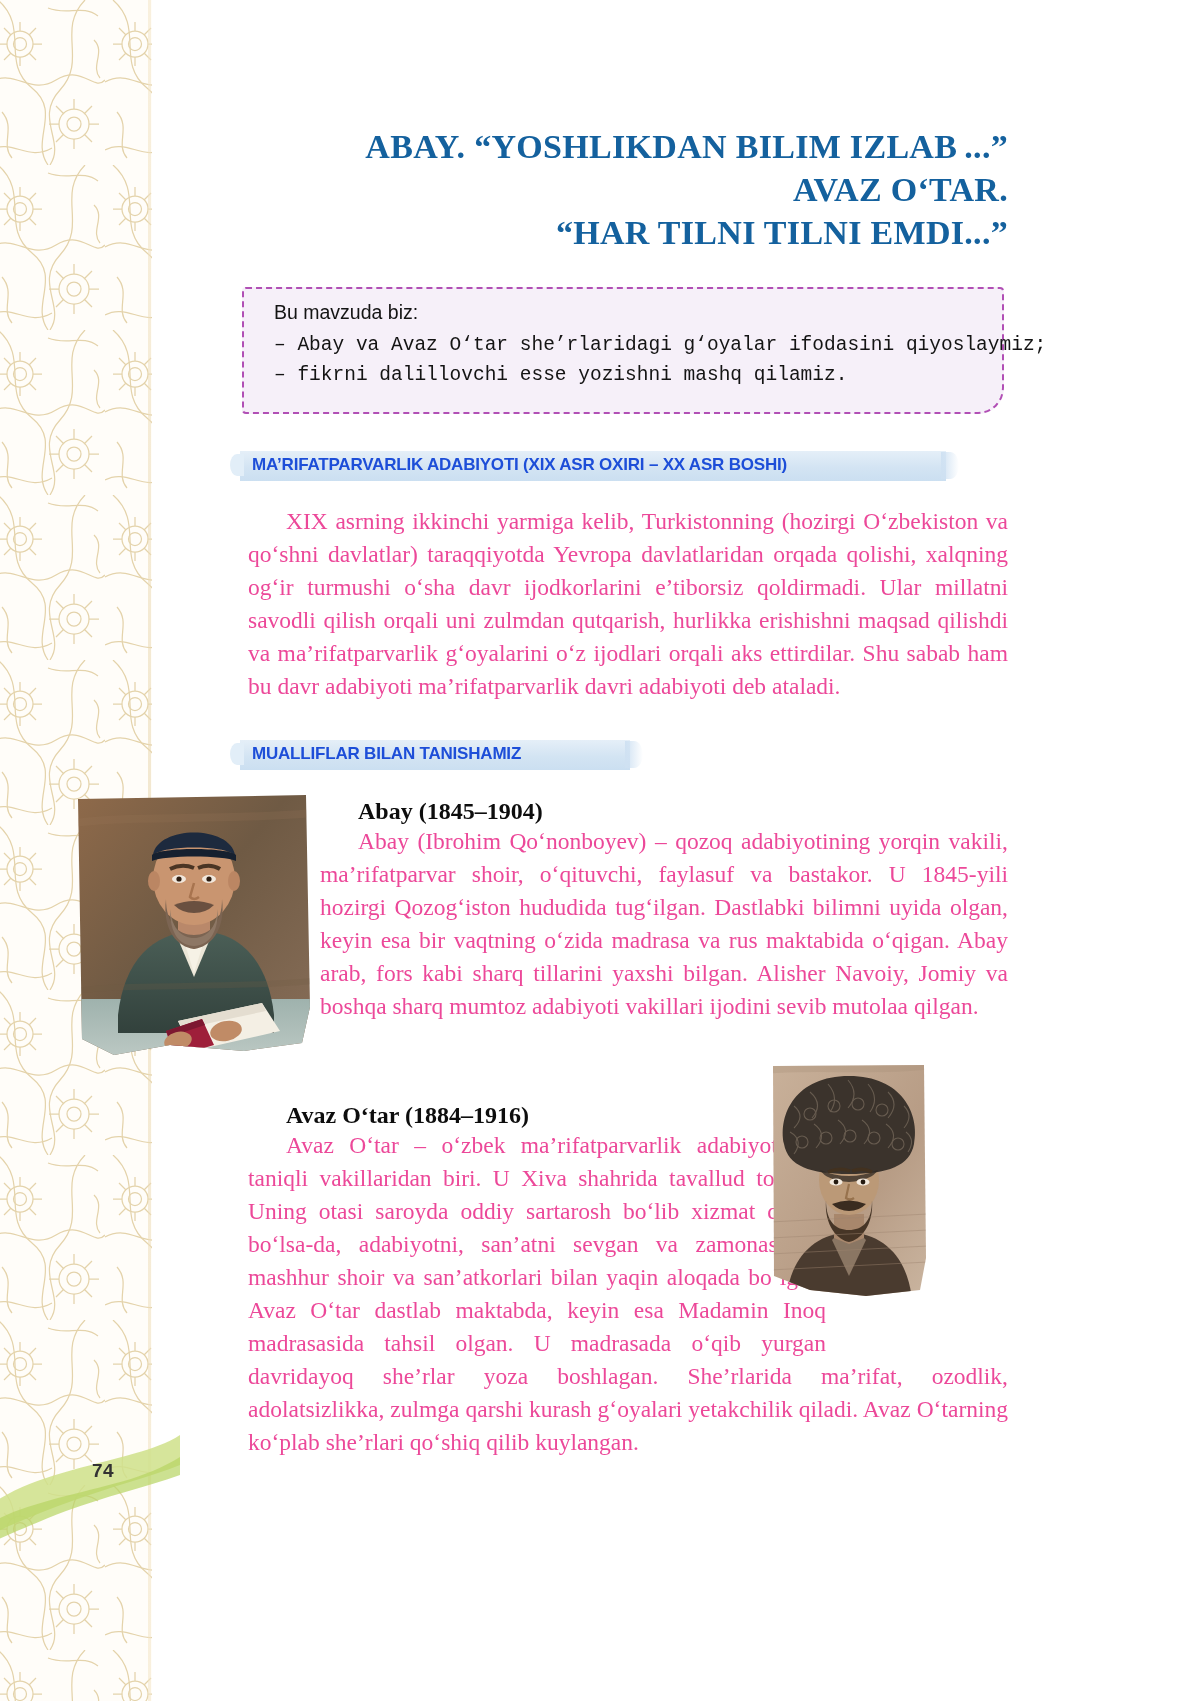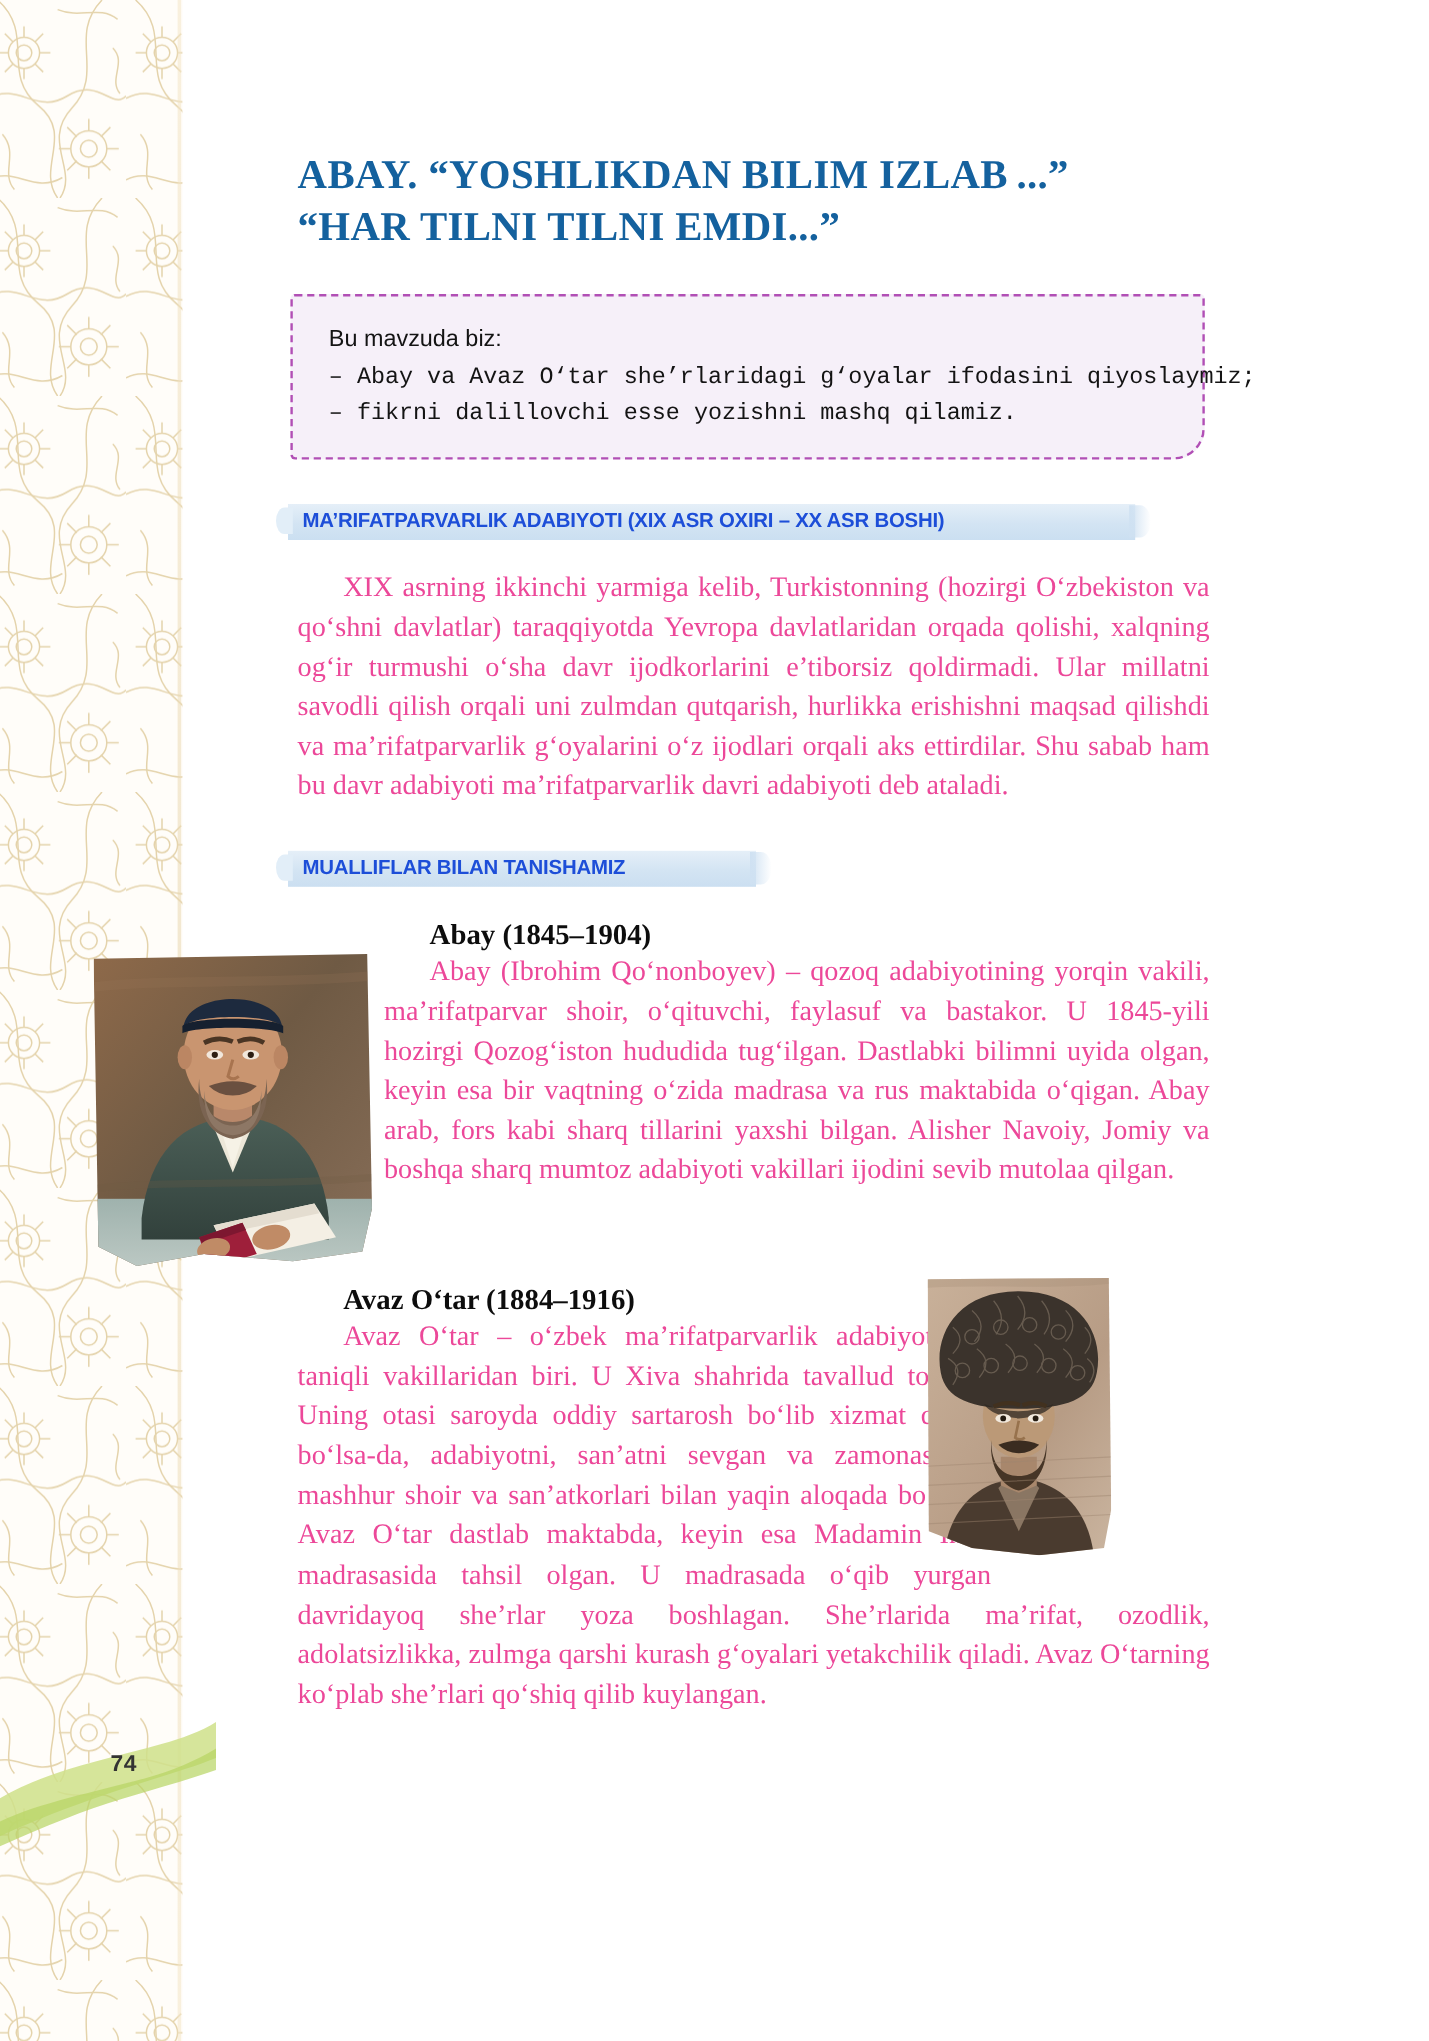--- a/index.html
+++ b/index.html
@@ -38,39 +38,39 @@
   .page{
     position:absolute; left:0; top:0; width:1191px; height:1701px;
   }
   .content{
     position:absolute; left:248px; top:0; width:760px;
   }
 
   
   .title{
     margin-top:126px;
-    text-align:left;
+    text-align:right;
     color:#14619e;
     font-family:"Liberation Serif", serif;
     font-weight:700;
     font-size:34px;
     line-height:1.26;
     letter-spacing:.3px;
   }
   .title div{ white-space:nowrap; }
 
   
   .callout{
     margin-top:33px;
     margin-left:-6px;
     width:762px;
     background:#f6f0f9;
     border:2px dashed #b14fb5;
     border-radius:4px 4px 26px 4px;
-    padding:20px 26px 22px 30px;
+    padding:8px 26px 22px 30px;
     font-family:"Liberation Sans", sans-serif;
     font-size:19.5px;
     line-height:1.55;
     color:#141414;
   }
   .callout .lead{ margin-bottom:2px; }
   .callout .li{ white-space:nowrap;font-family:Liberation Mono, monospace; }
 
   
   .brush{
@@ -182,20 +182,21 @@
   </svg>
 </div>
 
 <div class="pagenum">74</div>
 
 <div class="page">
   <div class="content">
 
     <div class="title">
       <div>ABAY. “YOSHLIKDAN BILIM IZLAB ...”</div>
+      <div>AVAZ O‘TAR.</div>
       <div>“HAR TILNI TILNI EMDI...”</div>
     </div>
 
     <div class="callout">
       <div class="lead">Bu mavzuda biz:</div>
       <div class="li">– Abay va Avaz O‘tar she’rlaridagi g‘oyalar ifodasini qiyoslaymiz;</div>
       <div class="li">– fikrni dalillovchi esse yozishni mashq qilamiz.</div>
     </div>
 
     <div class="brush wide">

